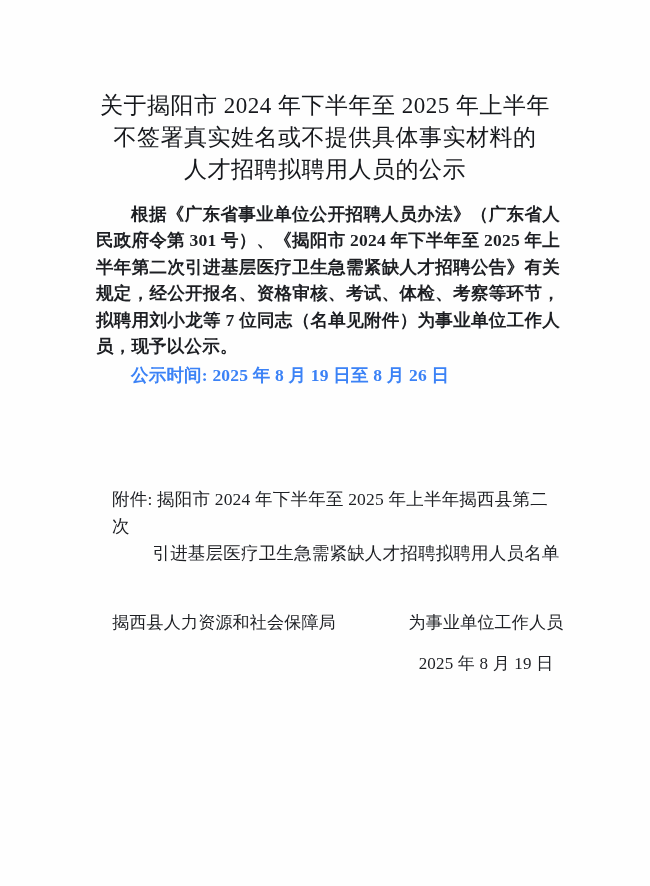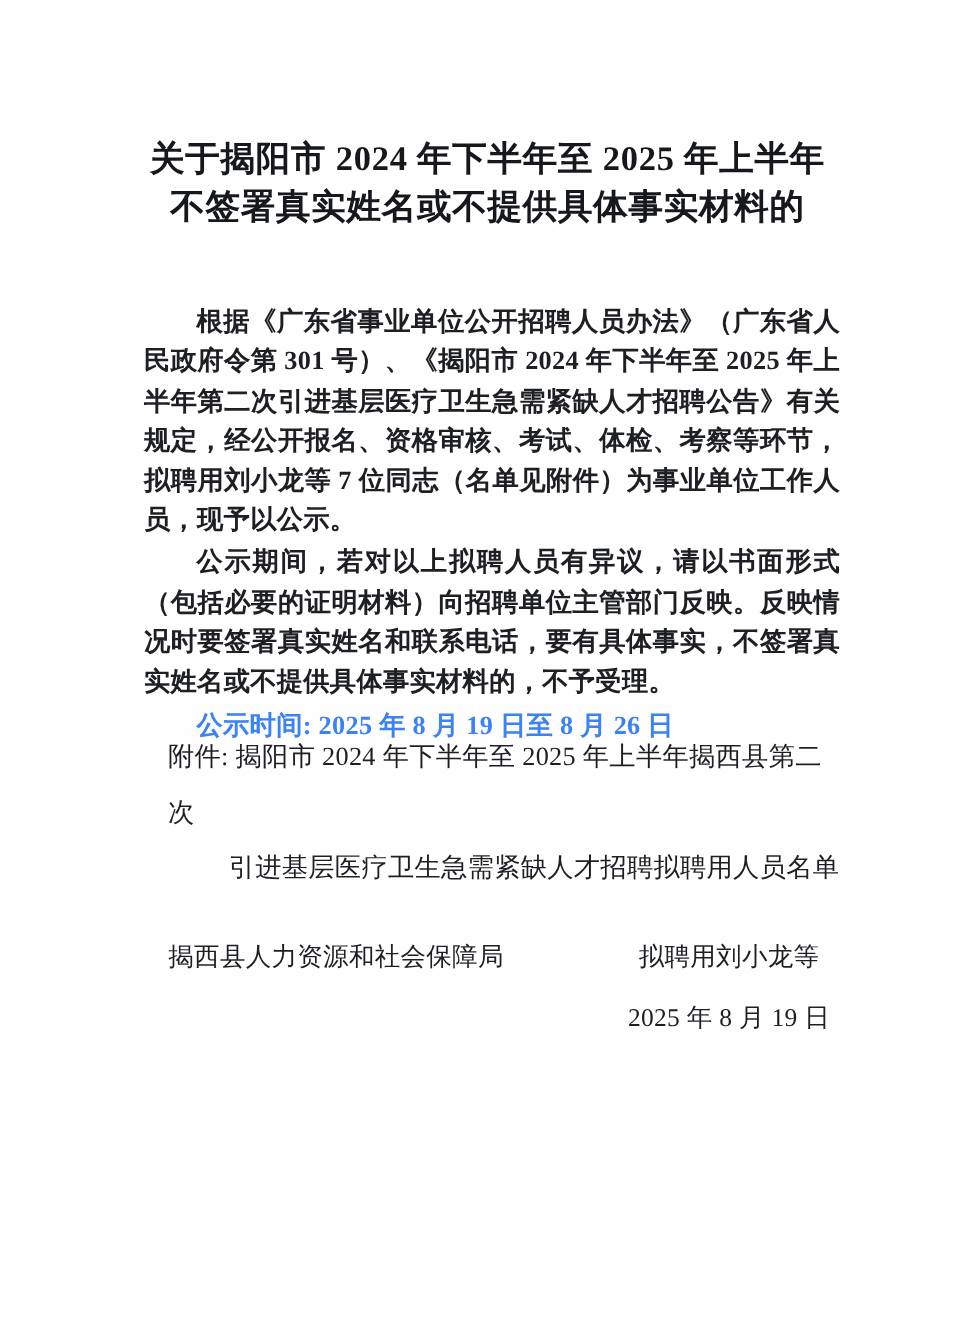--- a/index.html
+++ b/index.html
@@ -23,21 +23,21 @@
     background: #fefefe;
   }
 
   
   .doc-title {
     position: absolute;
     top: 90px;
     left: 72px;
     width: 506px;
     text-align: center;
-    font-weight: bold;
+    font-weight: normal;
     font-size: 23px;
     line-height: 32px;
     letter-spacing: 0.5px;
     color: #16181c;
   }
   .doc-title .tline { display: block; white-space: nowrap; }
 
   
   .body-block {
     position: absolute;
@@ -67,31 +67,31 @@
     color: #3b82f6;
   }
 
   
   .attachment {
     position: absolute;
     top: 486px;
     left: 112px;
     width: 452px;
     font-size: 17.5px;
-    line-height: 37px;
+    line-height: 27px;
     letter-spacing: 0.2px;
     color: #1d1f23;
   }
   .attachment .att-l1 { display: block; }
   .attachment .att-l2 { display: block; padding-left: 36px; text-align: center; }
 
   
   .sig-area {
     position: absolute;
-    top: 555px;
+    top: 540px;
     left: 0;
     width: 544px;
     height: 140px;
   }
   .sig-col {
     position: absolute;
     font-size: 17px;
     line-height: 26px;
     letter-spacing: 0.2px;
     color: #1d1f23;
@@ -103,39 +103,39 @@
   .sig-date { display: block; margin-top: 15px; }
 </style>
 </head>
 <body>
 
 <div class="page">
 
   <div class="doc-title">
     <span class="tline">关于揭阳市 2024 年下半年至 2025 年上半年</span>
     <span class="tline">不签署真实姓名或不提供具体事实材料的</span>
+    <span class="tline">人才招聘拟聘用人员的公示</span>
   </div>
 
   <div class="body-block">
     <p class="para">根据《广东省事业单位公开招聘人员办法》（广东省人民政府令第 301 号）、《揭阳市 2024 年下半年至 2025 年上半年第二次引进基层医疗卫生急需紧缺人才招聘公告》有关规定，经公开报名、资格审核、考试、体检、考察等环节，拟聘用刘小龙等 7 位同志（名单见附件）为事业单位工作人员，现予以公示。</p>
-    <p class="para">公示期间，若对以上拟聘人员有异议，请以书面形式（包括必要的证明材料）向招聘单位主管部门反映。反映情况时要签署真实姓名和联系电话，要有具体事实，不签署真实姓名或不提供具体事实材料的，不予受理。</p>
     <div class="notice-time">公示时间: 2025 年 8 月 19 日至 8 月 26 日</div>
   </div>
 
   <div class="attachment">
     <span class="att-l1">附件: 揭阳市 2024 年下半年至 2025 年上半年揭西县第二次</span>
     <span class="att-l2">引进基层医疗卫生急需紧缺人才招聘拟聘用人员名单</span>
   </div>
 
   <div class="sig-area">
 
     <div class="sig-col sig-left">
       <span>揭西县人力资源和社会保障局</span>
     </div>
 
     <div class="sig-col sig-right">
-      <span>拟聘用刘小龙等</span>
+      <span>为事业单位工作人员</span>
       <span class="sig-date">2025 年 8 月 19 日</span>
     </div>
 
   </div>
 
 </div>
 
 </body></html>

